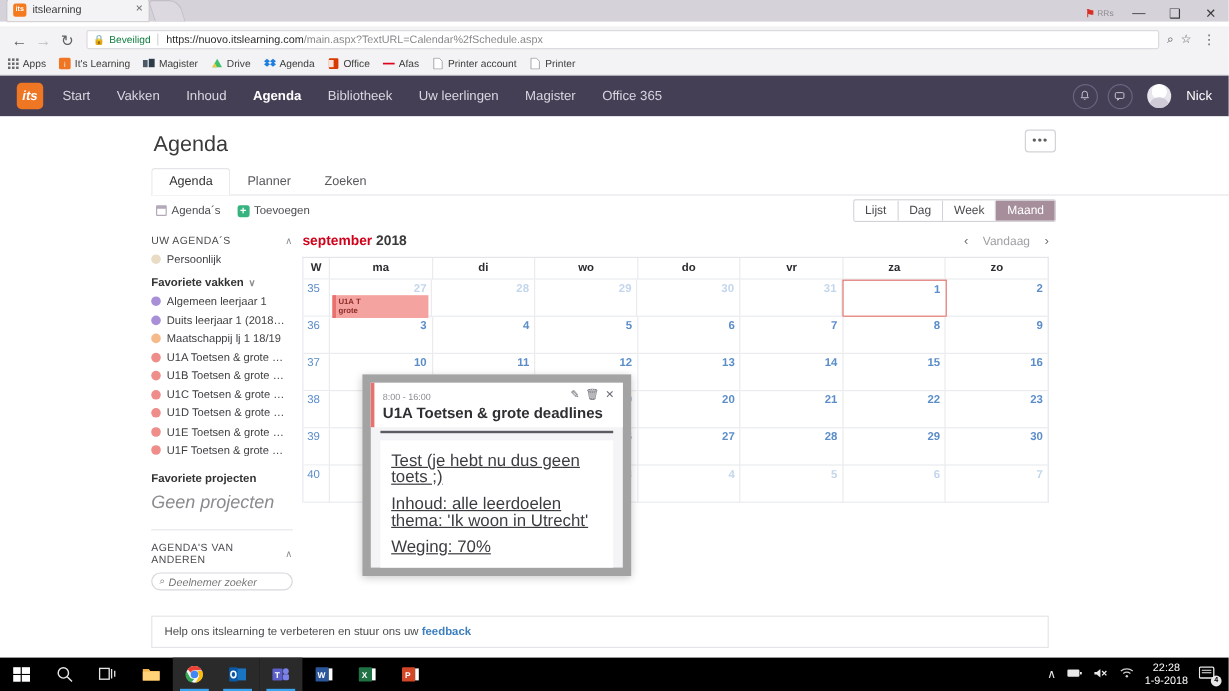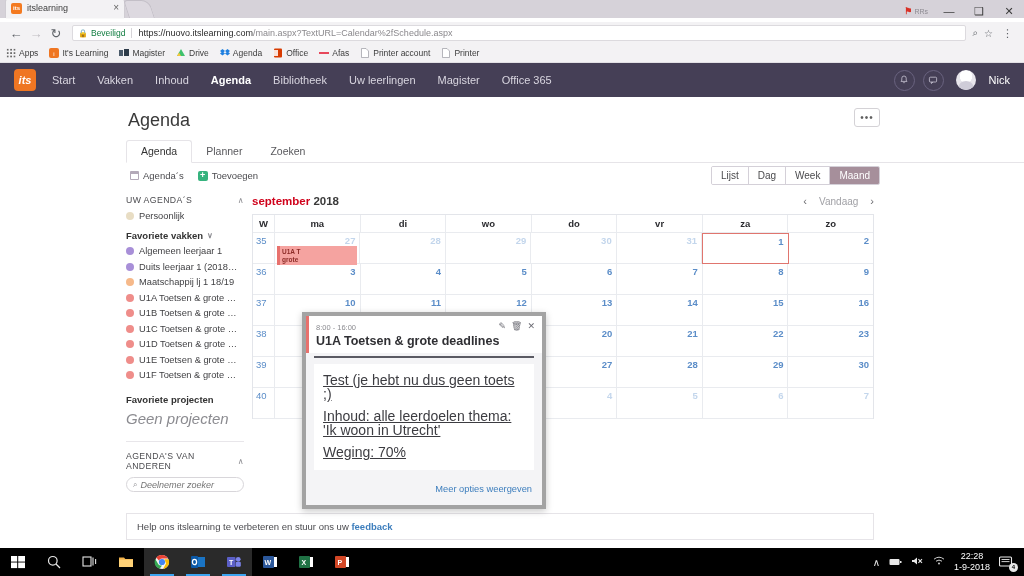--- a/index.html
+++ b/index.html
@@ -246,22 +246,22 @@
   .evt {
     position: absolute; left: 2px; top: 13px; right: 2px;
     background: #f5a3a0; border-left: 3px solid #e8716d;
     color: #8d2c28; font-size: 6.5px; font-weight: bold;
     line-height: 8px; padding: 2px 2px; height: 19px; overflow: hidden;
     cursor: pointer;
   }
 
   
   .popup {
-    position: absolute; left: 302px; top: 249px; width: 244px;
-    background: #f4f4f6; border: 4px solid #a3a3a3;
+    position: absolute; left: 302px; top: 249px; width: 224px;
+    background: #f4f4f6; border: 7px solid #a3a3a3;
     box-shadow: 0 2px 7px rgba(0,0,0,.22); z-index: 30;
   }
   .popup-head { background: #fff; padding: 7px 9px 5px 10px; position: relative; }
   .popup-head::before {
     content:''; position:absolute; left:0; top:0; bottom:0; width:3px; background:#e8716d;
   }
   .popup-time { font-size: 7.5px; color: #8b8b90; }
   .popup-title { font-size: 12.5px; color: #2f2f33; font-weight: bold; margin-top: 2px; }
   .popup-actions {
     position: absolute; right: 7px; top: 5px; display: flex; align-items: center; gap: 5px;
@@ -763,23 +763,20 @@
           <span class="pa">✎</span>
           <span class="pa">🗑</span>
           <span class="pa">✕</span>
         </div>
       </div>
       <div class="popup-rule"></div>
       <div class="popup-body">
         <div class="popup-p">Test (je hebt nu dus geen toets ;)</div>
         <div class="popup-p">Inhoud: alle leerdoelen thema: 'Ik woon in Utrecht'</div>
         <div class="popup-p">Weging: 70%</div>
-      </div>
-      <div class="popup-foot">
-        <span class="popup-link">Meer opties weergeven</span>
       </div>
     </div>
 
   </div>
 
   <div class="taskbar">
     <div class="tb-btn">
       <svg class="tb-ico" viewBox="0 0 16 16">
           <rect x="1" y="2" width="6.2" height="5.6" fill="#fff"></rect>
           <rect x="8.2" y="2" width="6.8" height="5.6" fill="#fff"></rect>

